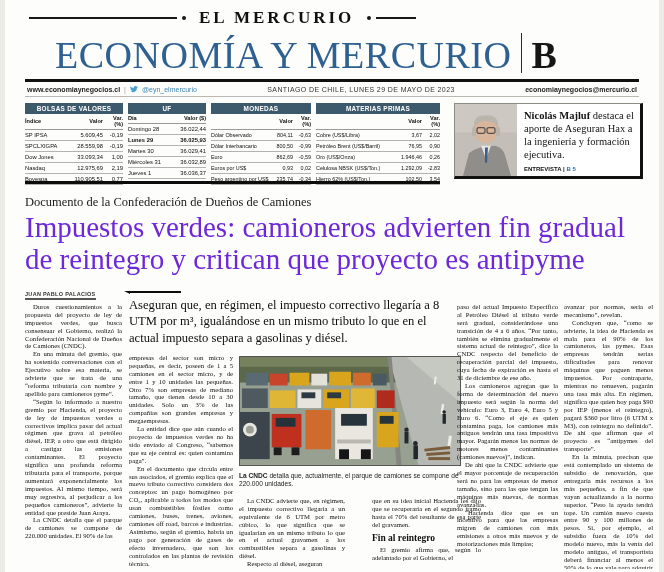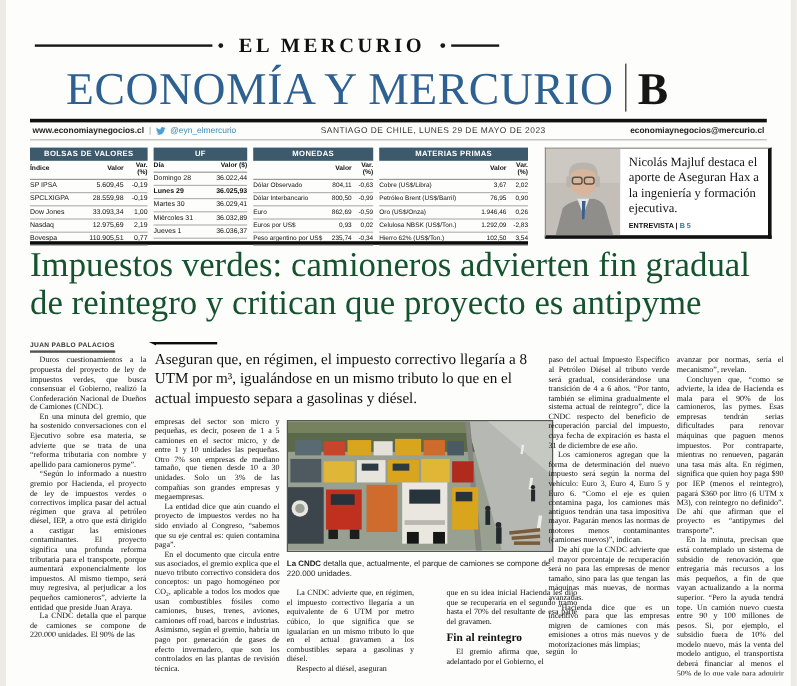--- a/index.html
+++ b/index.html
@@ -1,21 +1,21 @@
 <!DOCTYPE html>
 <html><head>
 <meta charset="utf-8">
 <style>
   html,body{margin:0;padding:0;background:#e9e7e2;}
   .page{position:relative;width:664px;height:572px;background:#fdfdfb;margin:0 auto;
         border-left:5px solid #edebe6;border-right:5px solid #edebe6;box-sizing:border-box;
         font-family:"Liberation Serif",serif;color:#111;overflow:hidden;}
 
   
-  .masthead{display:flex;align-items:center;padding:28px 24px 0 24px;}
+  .masthead{display:flex;align-items:center;padding:8px 24px 0 24px;}
   .mline{height:2px;background:#181818;}
   .mline.left{width:148px;}
   .mline.right{width:40px;}
   .mdot{width:4px;height:4px;border-radius:50%;background:#181818;margin:0 5px;}
   .paper-title{font-weight:bold;font-size:17px;letter-spacing:3px;margin:0 8px;white-space:nowrap;}
 
   .section-row{display:flex;align-items:flex-end;margin:0 0 0 50px;height:46px;}
   .section-title{font-size:38px;line-height:1;color:#2e6191;letter-spacing:.5px;white-space:nowrap;}
   .section-sep{width:1px;height:40px;background:#2a2a2a;margin:0 9px 1px 10px;}
   .section-letter{font-size:38px;line-height:1;color:#161616;font-weight:bold;}
@@ -46,27 +46,27 @@
   .t-monedas .thead,.t-monedas .trow{grid-template-columns:58px 24px 18px;}
   .t-monedas .trow{font-size:5.4px;}
   .t-materias .thead,.t-materias .trow{grid-template-columns:78px 28px 18px;}
   .t-materias .trow{font-size:5.4px;}
 
   .promo{margin-left:14px;width:216px;height:76px;border:1px solid #8d8b86;border-right:3px solid #111;
          border-bottom:3px solid #111;background:#fff;display:flex;box-sizing:border-box;}
   .promo-photo{width:62px;height:100%;flex:0 0 62px;}
   .promo-body{padding:5px 6px 0 7px;display:flex;flex-direction:column;}
   .promo-text{font-size:10.5px;line-height:1.25;color:#141414;}
-  .promo-text b{font-weight:normal;text-align:center;}
+  .promo-text b{font-weight:bold;text-align:center;}
   .promo-tagrow{margin-top:4px;font-family:"Liberation Sans",sans-serif;font-size:6px;font-weight:bold;}
   .promo-tagrow .pg{color:#2b6ca3;}
 
   
   .kicker{margin:11px 20px 0 20px;font-size:12.5px;color:#1a1a1a;}
-  .headline{margin:1px 16px 15px 20px;font-size:29px;line-height:1.12;color:#14532d;font-weight:normal;}
+  .headline{margin:1px 16px 15px 20px;font-size:29px;line-height:1.12;color:#6d28d9;font-weight:normal;}
 
   
   .article{position:relative;margin-top:9px;height:278px;overflow:hidden;}
   .byline{position:absolute;left:20px;top:0;font-family:"Liberation Sans",sans-serif;
           font-size:5.5px;font-weight:bold;color:#333;letter-spacing:.3px;
           border-bottom:2px solid #555;padding-bottom:1px;}
   .coltext{position:absolute;font-size:6.7px;line-height:1.18;}
   .coltext .para{margin:0;text-align:justify;text-indent:8px;}
   .cont .para:first-child{text-indent:0;}
   #col1{left:20px;top:12px;width:97px;height:266px;}
@@ -278,20 +278,21 @@
         <div class="promo-text"><b>Nicolás Majluf</b><span> destaca el aporte de Aseguran Hax a la ingeniería y formación ejecutiva.</span></div>
         <div class="promo-tagrow">
           <span>ENTREVISTA</span>
           <span>|</span>
           <span class="pg">B 5</span>
         </div>
       </div>
     </div>
   </div>
 
+  <div class="kicker">Documento de la Confederación de Dueños de Camiones</div>
   <h1 class="headline">Impuestos verdes: camioneros advierten fin gradual de reintegro y critican que proyecto es antipyme</h1>
 
   <div class="article">
     <div class="byline">JUAN PABLO PALACIOS</div>
 
     <div id="col1" class="coltext">
         <p class="para">Duros cuestionamientos a la propuesta del proyecto de ley de impuestos verdes, que busca consensuar el Gobierno, realizó la Confederación Nacional de Dueños de Camiones (CNDC).</p>
         <p class="para">En una minuta del gremio, que ha sostenido conversaciones con el Ejecutivo sobre esa materia, se advierte que se trata de una “reforma tributaria con nombre y apellido para camioneros pyme”.</p>
         <p class="para">“Según lo informado a nuestro gremio por Hacienda, el proyecto de ley de impuestos verdes o correctivos implica pasar del actual régimen que grava al petróleo diésel, IEP, a otro que está dirigido a castigar las emisiones contaminantes. El proyecto significa una profunda reforma tributaria para el transporte, porque aumentará exponencialmente los impuestos. Al mismo tiempo, será muy regresiva, al perjudicar a los pequeños camioneros”, advierte la entidad que preside Juan Araya.</p>
         <p class="para">La CNDC detalla que el parque de camiones se compone de 220.000 unidades. El 90% de las</p>

